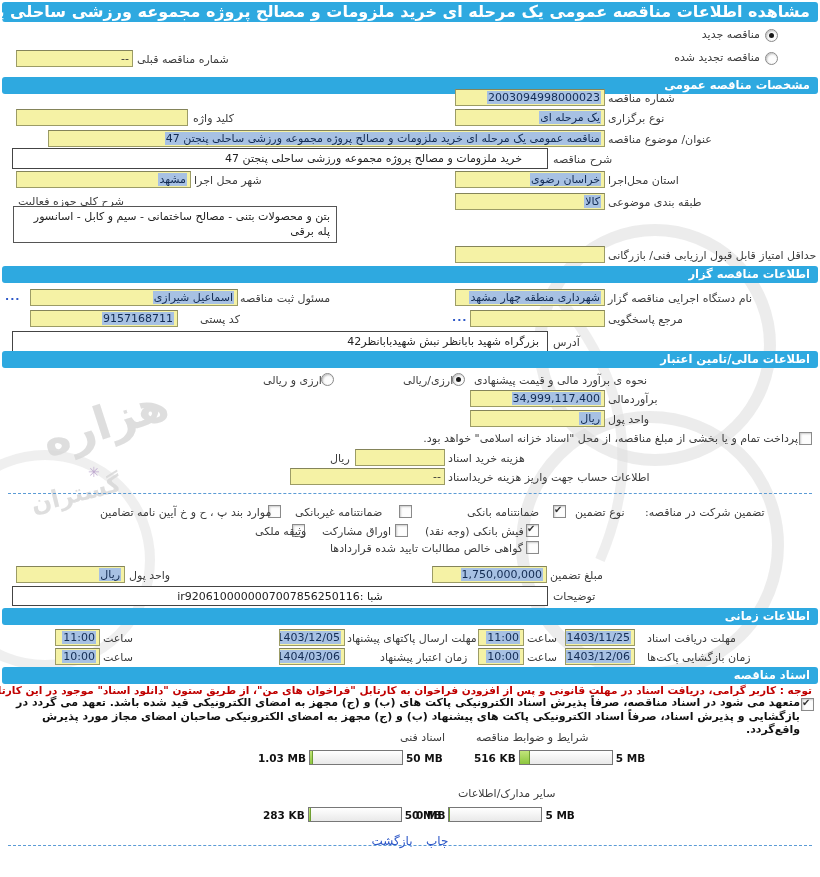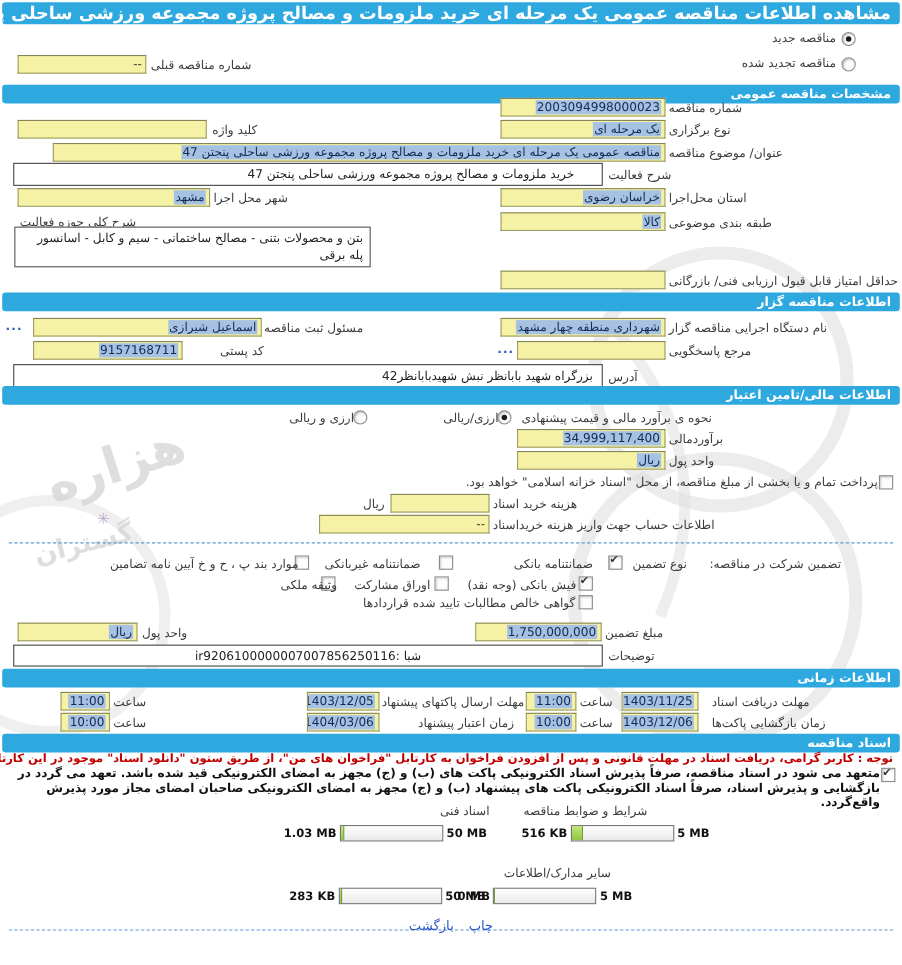--- a/index.html
+++ b/index.html
@@ -81,21 +81,21 @@
   <span class="lbl abs" style="left:193px;top:112px;">کلید واژه</span>
   <div class="yf abs" style="left:16px;top:109px;width:172px;">
       <span></span>
     </div>
 
   <span class="lbl abs" style="left:608px;top:133px;">عنوان/ موضوع مناقصه</span>
   <div class="yf abs" style="left:48px;top:130px;width:557px;padding-left:44px;">
       <span class="hl">مناقصه عمومی یک مرحله ای خرید ملزومات و مصالح پروژه مجموعه ورزشی ساحلی پنجتن 47</span>
     </div>
 
-  <span class="lbl abs" style="left:553px;top:153px;">شرح فعالیت</span>
+  <span class="lbl abs" style="left:553px;top:153px;">شرح مناقصه</span>
   <div class="wf abs" style="left:12px;top:148px;width:536px;height:21px;padding:0 25px 0 4px;">
       <span>خرید ملزومات و مصالح پروژه مجموعه ورزشی ساحلی  پنجتن 47</span>
     </div>
 
   <span class="lbl abs" style="left:608px;top:174px;">استان محل‌اجرا</span>
   <div class="yf abs" style="left:455px;top:171px;width:150px;">
       <span class="hl">خراسان رضوی</span>
     </div>
   <span class="lbl abs" style="left:194px;top:174px;">شهر محل اجرا</span>
   <div class="yf abs" style="left:16px;top:171px;width:175px;">
@@ -125,21 +125,21 @@
       <span class="hl">اسماعیل شیرازی</span>
     </div>
   <span class="dots abs" style="left:5px;top:290px;">...</span>
 
   <span class="lbl abs" style="left:608px;top:313px;">مرجع پاسخگویی</span>
   <div class="yf abs" style="left:470px;top:310px;width:135px;">
       <span></span>
     </div>
   <span class="dots abs" style="left:452px;top:311px;">...</span>
   <span class="lbl abs" style="left:200px;top:313px;">کد پستی</span>
-  <div class="yf abs" style="left:30px;top:310px;width:136px;">
+  <div class="yf abs" style="left:30px;top:310px;width:148px;">
       <span class="hl">9157168711</span>
     </div>
 
   <span class="lbl abs" style="left:553px;top:336px;">آدرس</span>
   <div class="wf abs" style="left:12px;top:331px;width:536px;height:21px;padding:0 8px 0 4px;">
       <span>بزرگراه شهید بابانظر نبش شهیدبابانظر42</span>
     </div>
 
   <div class="sec" style="top:351px;">اطلاعات مالی/تامین اعتبار</div>
 

